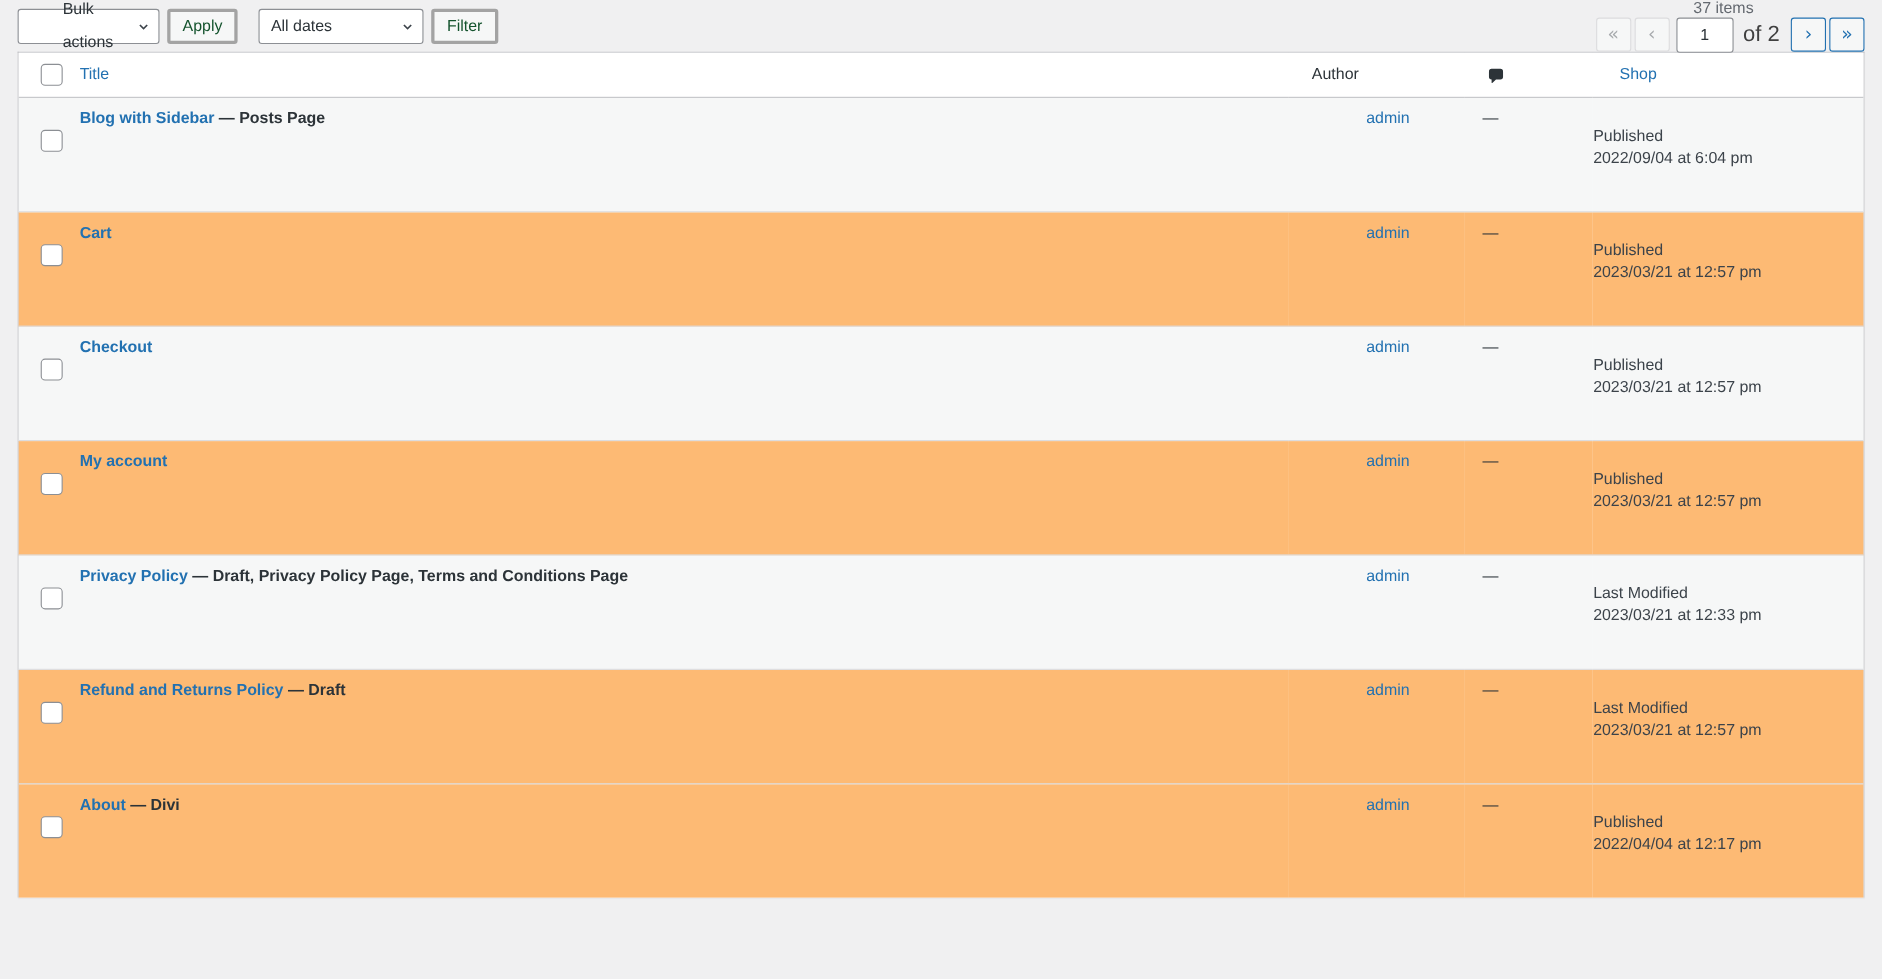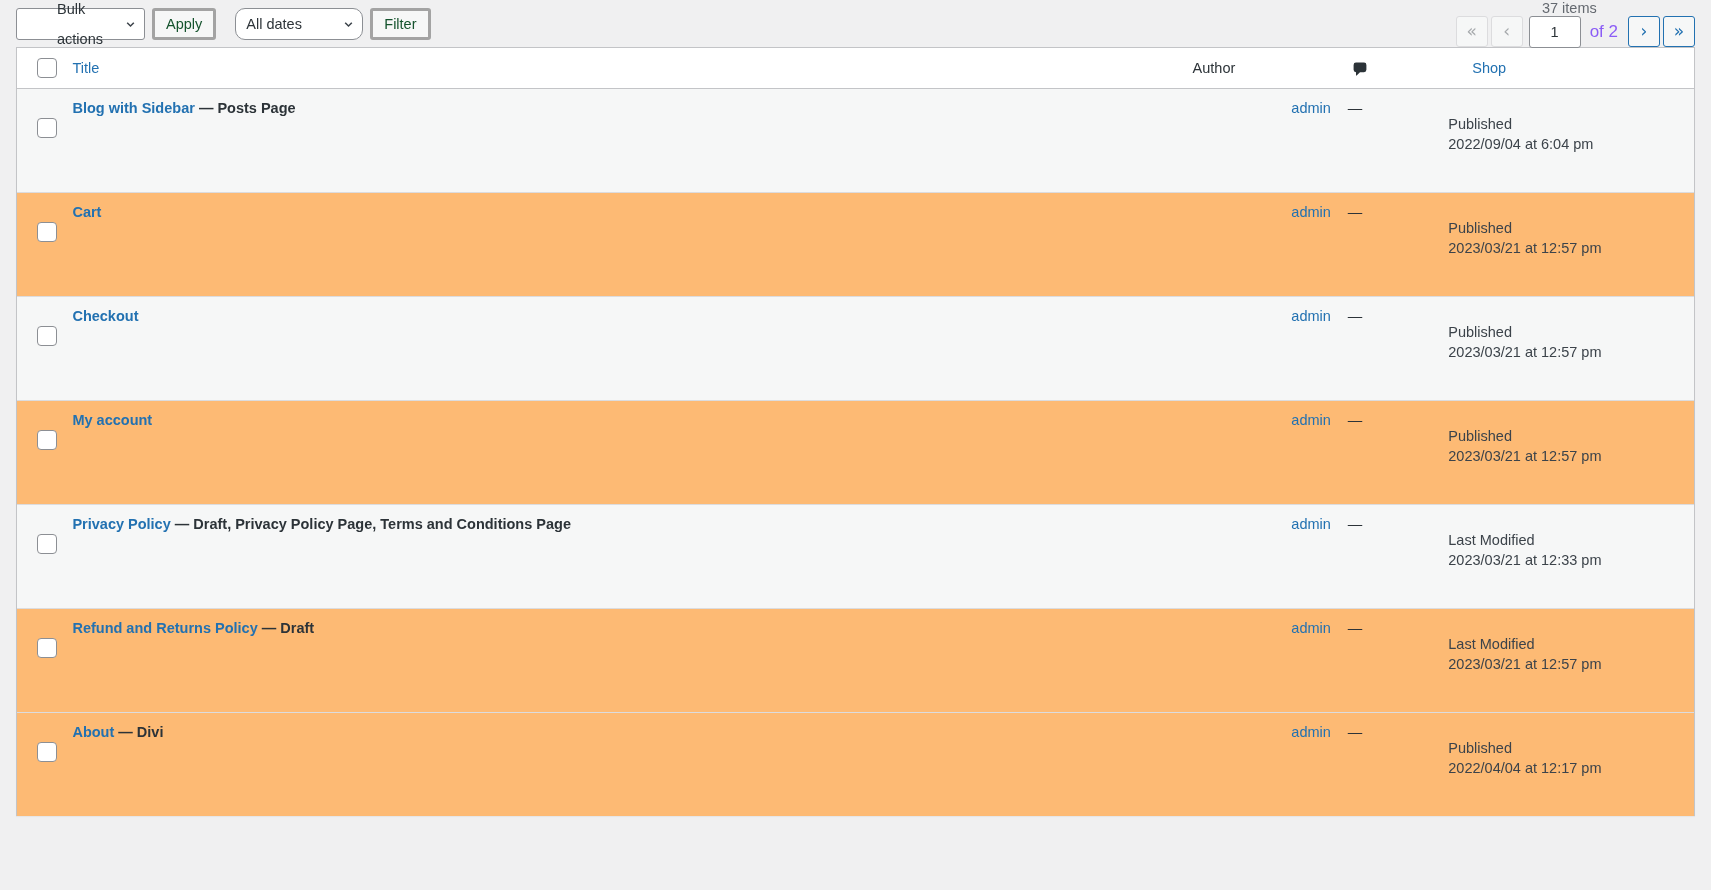--- a/index.html
+++ b/index.html
@@ -32,21 +32,21 @@
     border: 1px solid #8c8f94;
     border-radius: 3px;
     color: #2c3338;
     font-size: 14.5px;
     line-height: 30px;
     margin-right: 7px;
     cursor: pointer;
     user-select: none;
   }
   .wp-select.bulk { width: 129px; padding-left: 40px; }
-  .wp-select.dates { width: 128px; border-radius: 10px; }
+  .wp-select.dates { width: 150px; }
   .wp-select .chev {
     position: absolute;
     right: 8px; top: 50%;
     width: 11px; height: 11px;
     margin-top: -5px;
     pointer-events: none;
   }
   .wp-select .chev svg { display: block; }
 
   .wp-button-secondary {
@@ -113,22 +113,22 @@
     border-radius: 3px;
     background: #fff;
     color: #2c3338;
     font-size: 14.5px;
     text-align: center;
     font-family: "Liberation Sans", sans-serif;
     padding: 0;
   }
   .total-pages-label {
     margin: 0 7px 0 9px;
-    color: #8b5cf6;
-    font-size: 17px;
+    color: #404040;
+    font-size: 20px;
     white-space: nowrap;
     text-align: right;
   }
 
   
   .table-wrap {
     margin: 0 16px;
     border: 1px solid #c3c4c7;
     border-bottom: none;
     background: #fff;
@@ -149,21 +149,21 @@
     font-weight: 400;
     font-size: 14.5px;
   }
   th.col-cb, td.col-cb {
     width: 50px;
     padding-left: 20px !important;
     padding-right: 0 !important;
     vertical-align: middle;
   }
   th.col-title, td.col-title { width: 1030px; padding-left: 2px !important; }
-  th.col-author, td.col-author { width: 150px; text-align: right; }
+  th.col-author, td.col-author { width: 150px; text-align: center; }
   th.col-comments, td.col-comments { width: 110px; text-align: left; }
   th.col-date, td.col-date { width: 230px; text-align: left; padding-right: 16px; }
 
   th.col-author .hdr-inner { padding-left: 22px; }
   td.col-author .cell-inner { padding-left: 22px; }
   th.col-comments .hdr-inner { padding-left: 21px; }
   td.col-comments .cell-inner { padding-left: 17px; }
   th.col-date .hdr-inner { padding-left: 24px; }
   td.col-date .cell-inner { padding-left: 24px; }
 

